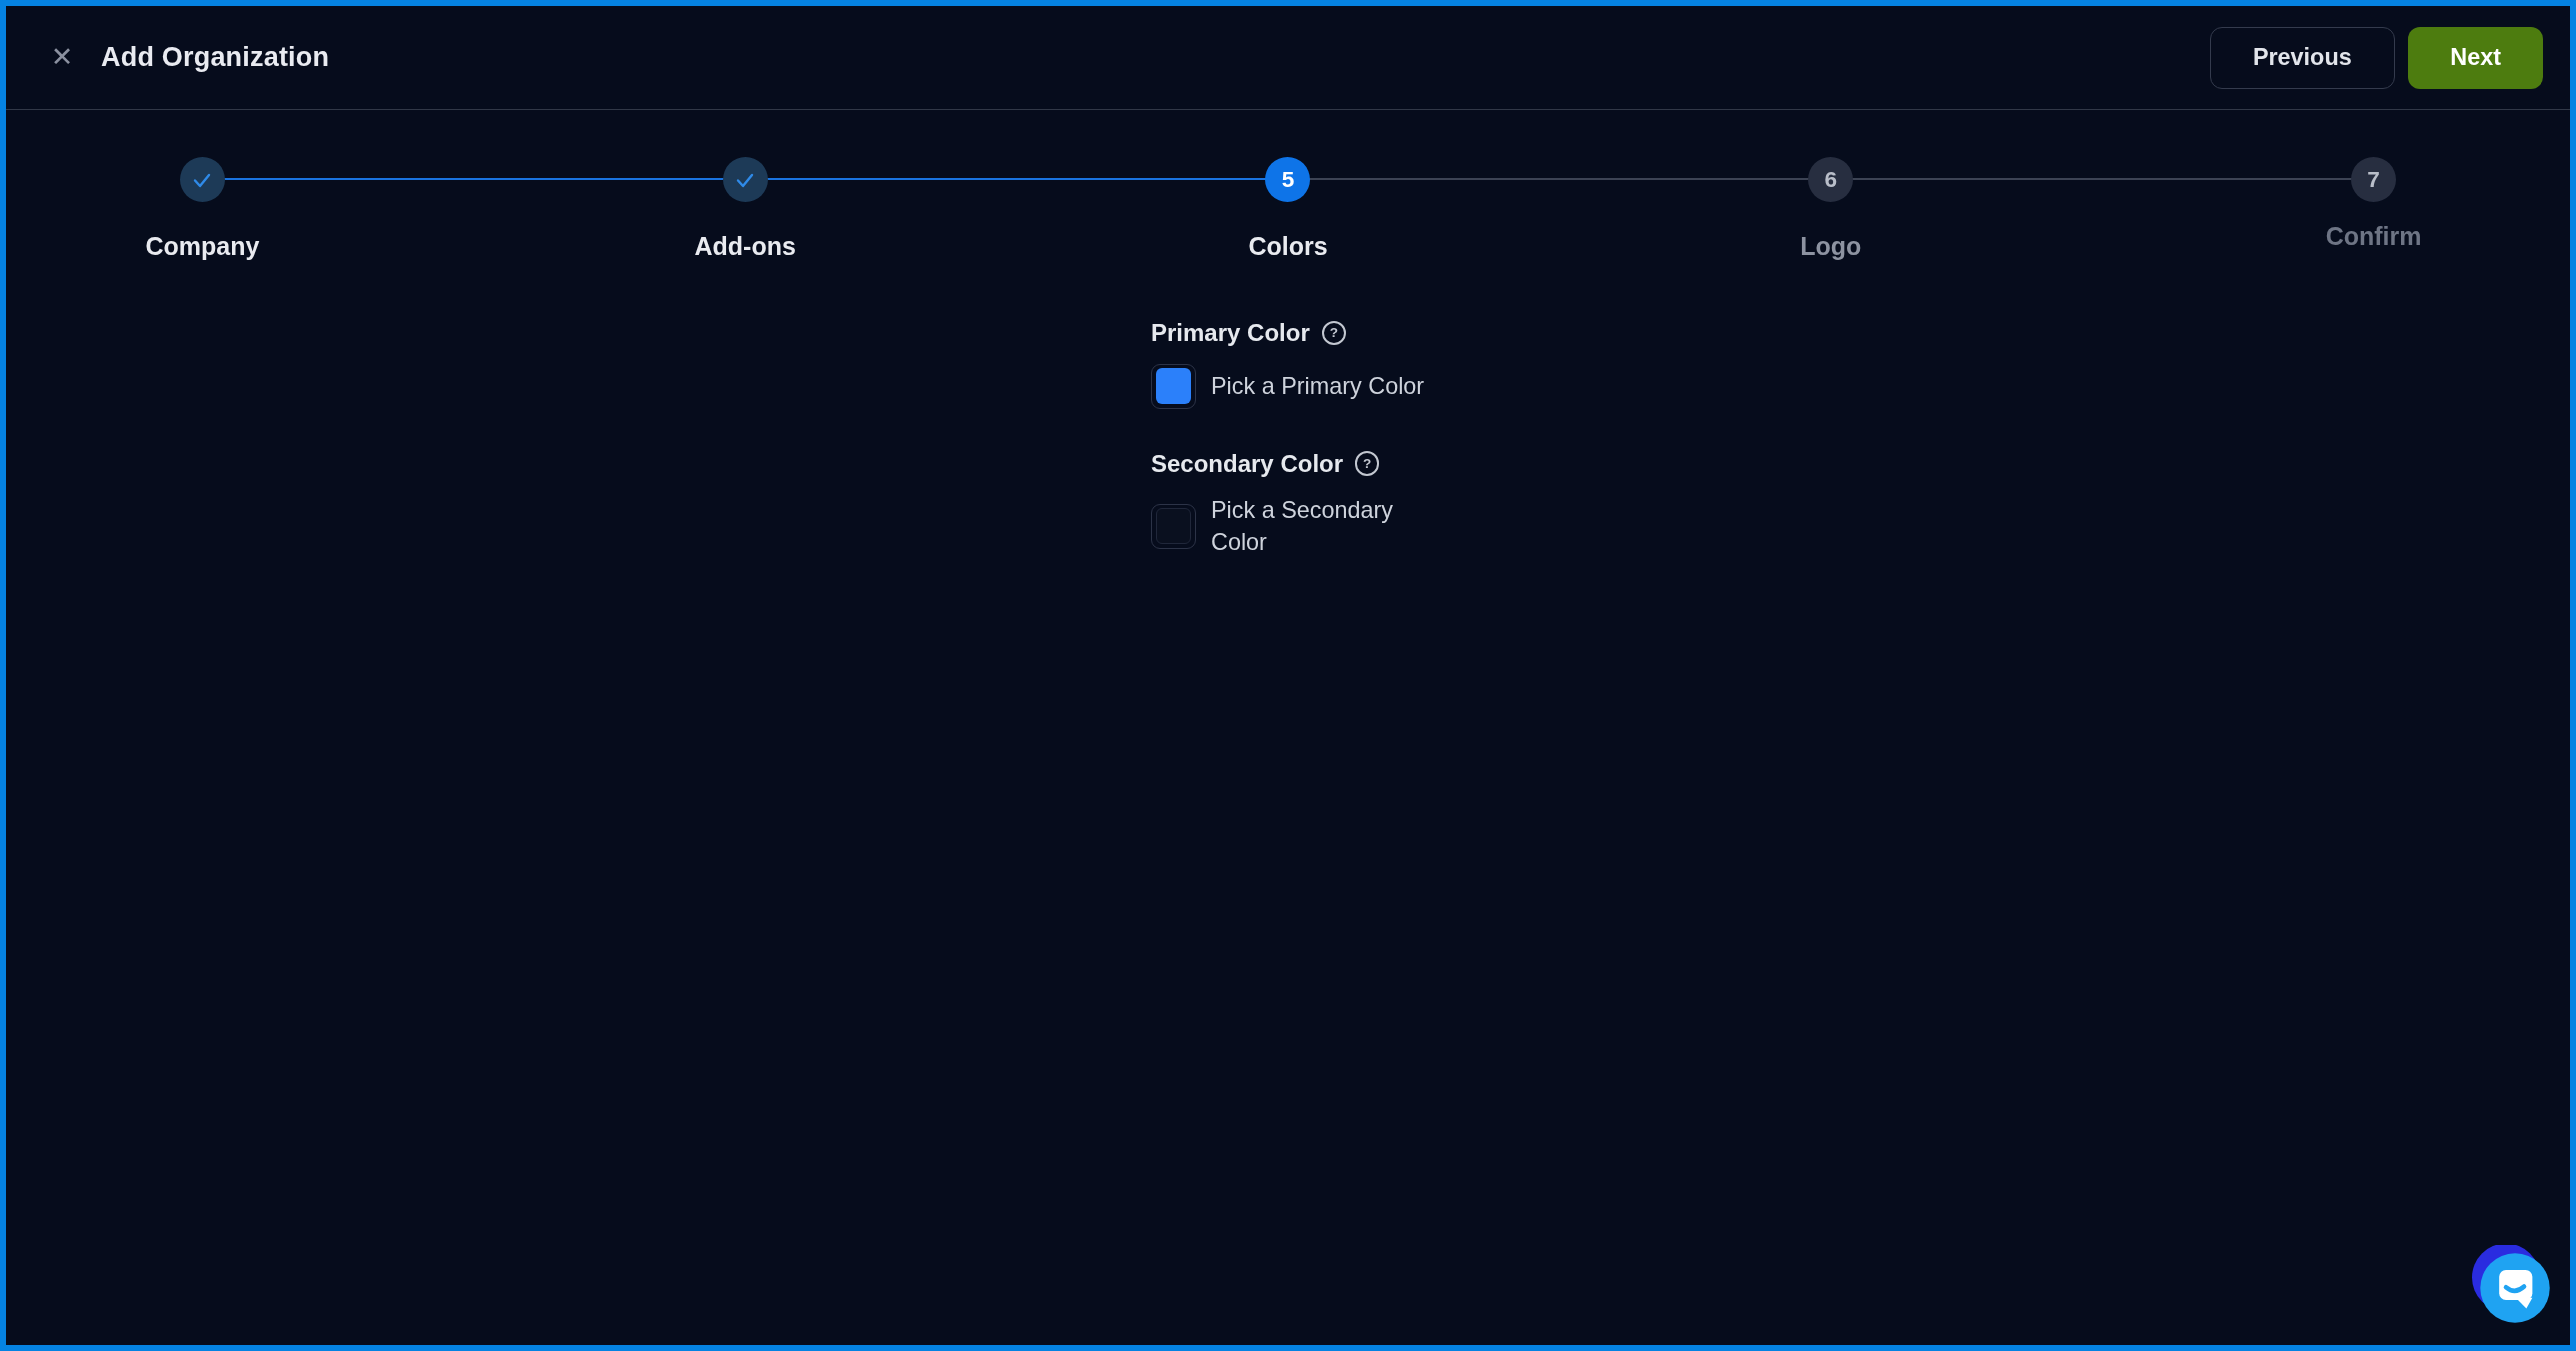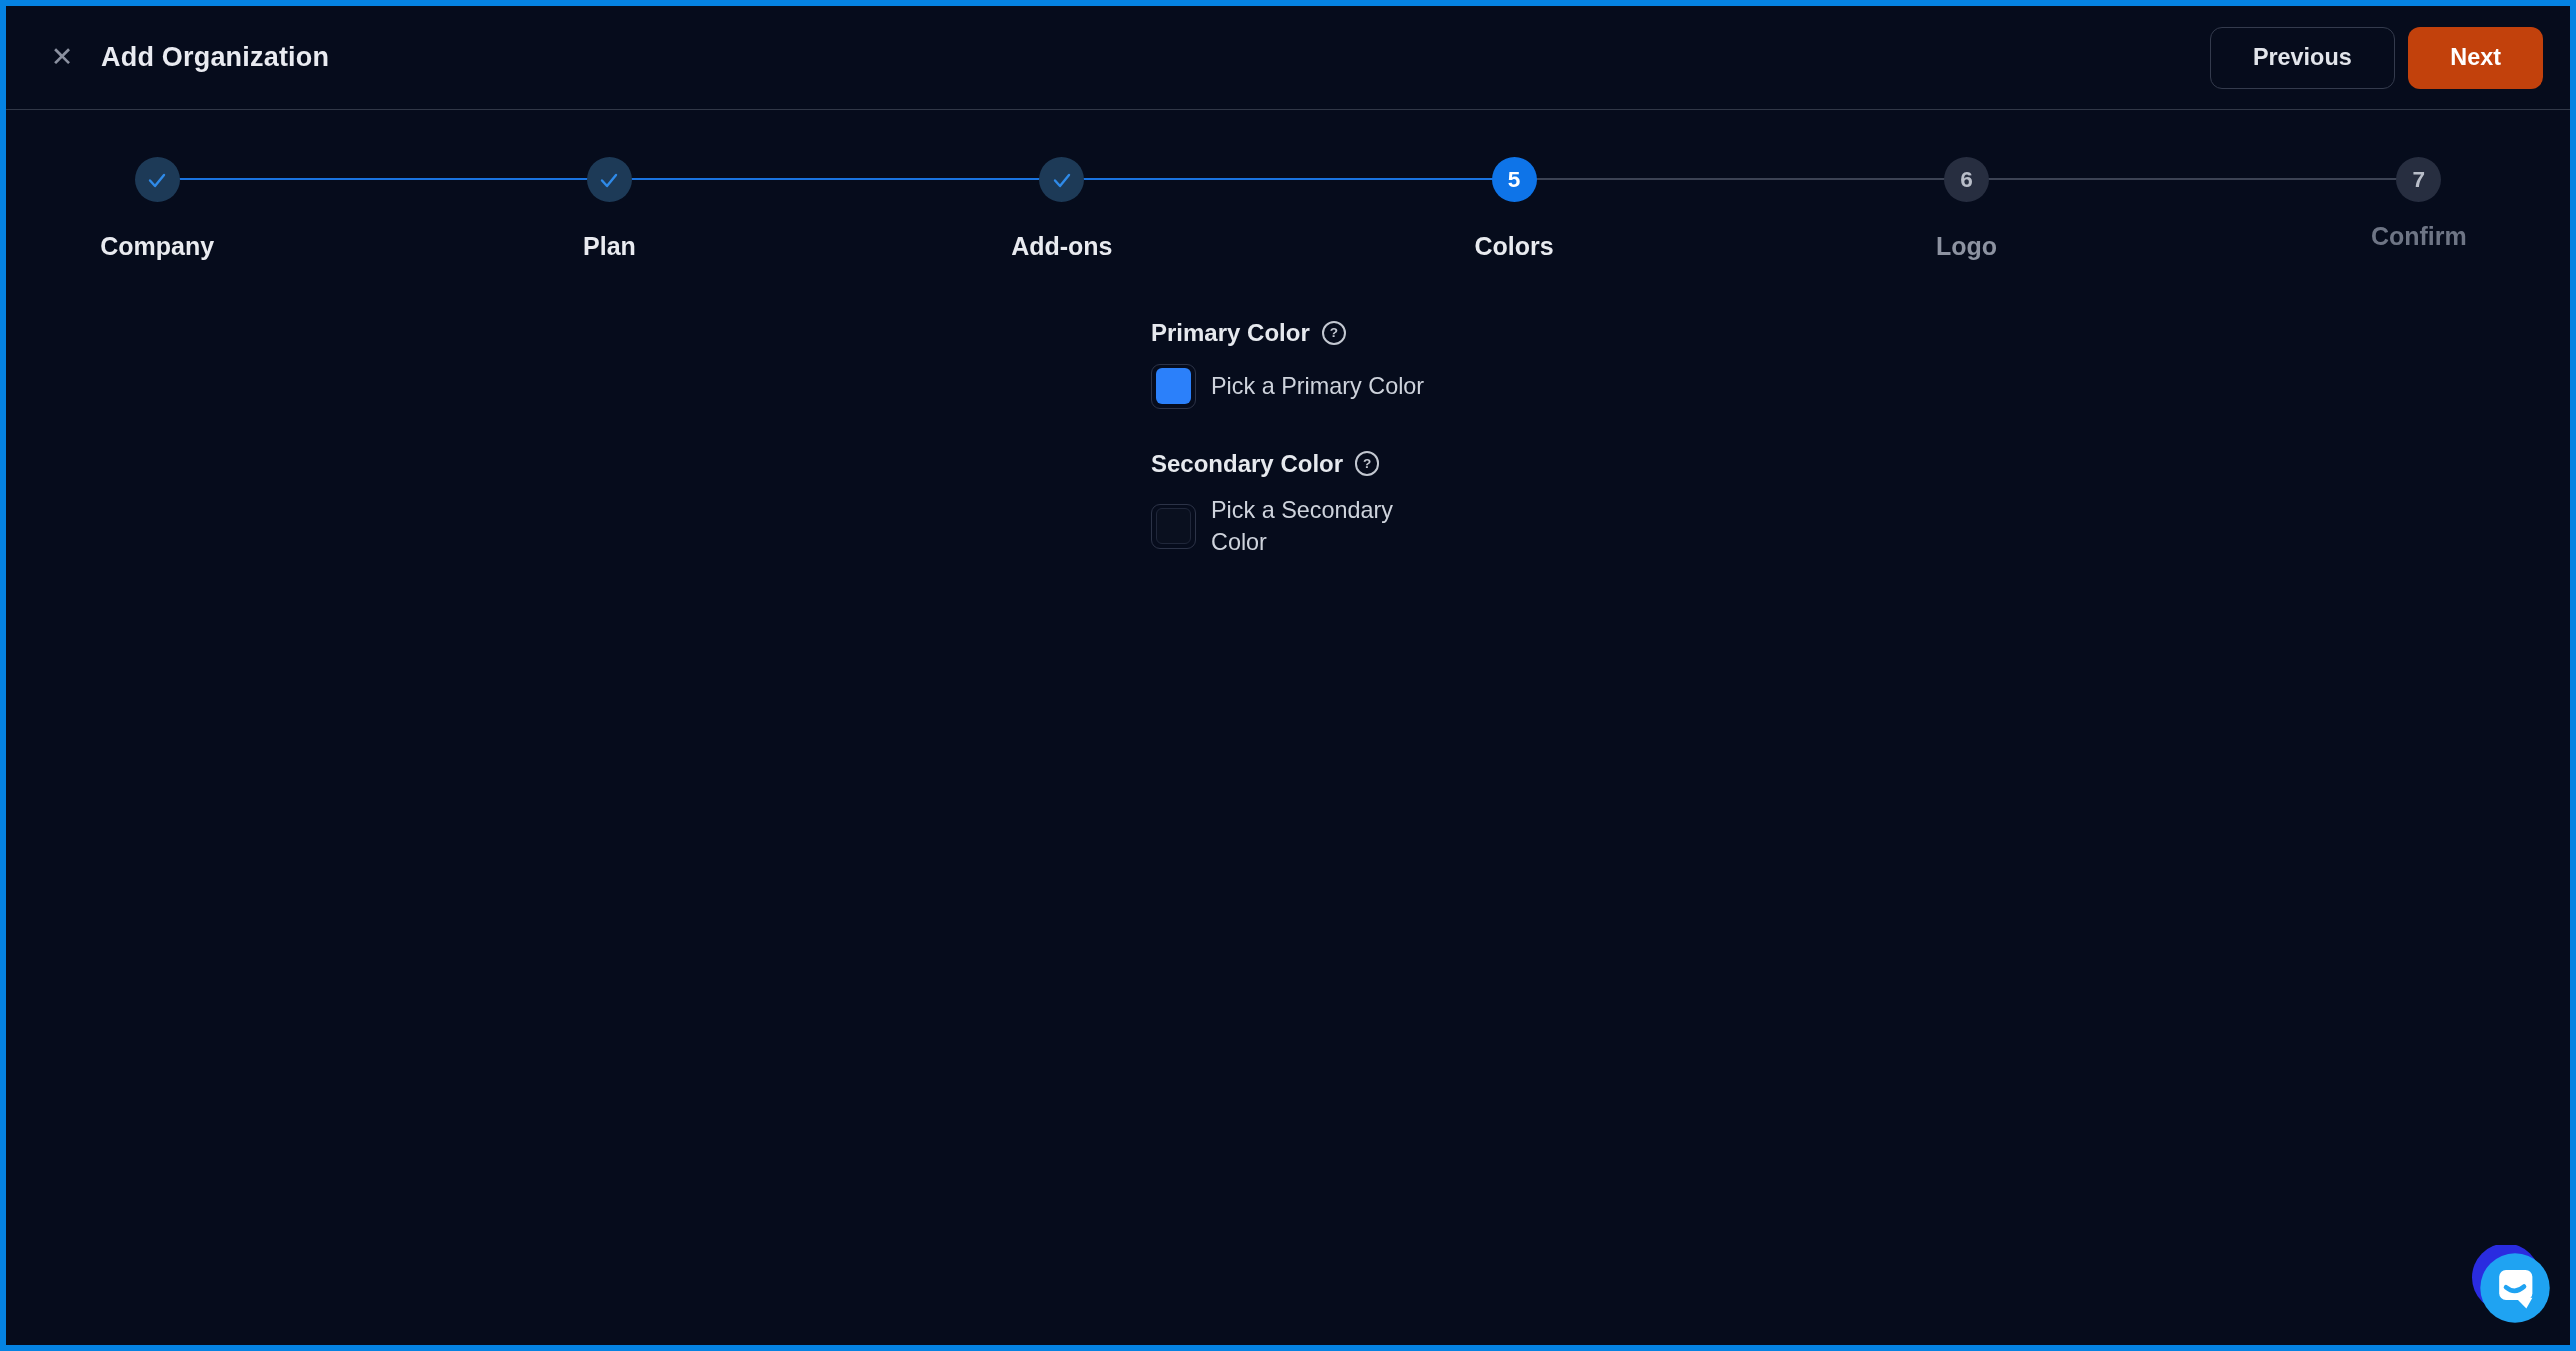--- a/index.html
+++ b/index.html
@@ -12,21 +12,21 @@
   .hdr{height:103px;display:flex;align-items:center;padding:0 27px 0 38px;
        border-bottom:1.5px solid #313847;box-sizing:content-box;}
   .close-btn{width:36px;height:36px;background:none;border:none;padding:0;cursor:pointer;
        display:flex;align-items:center;justify-content:center;}
   .close-glyph{color:#8b91a0;font-size:27px;line-height:1;}
   .hdr-title{margin:0 0 0 21px;font-size:27px;font-weight:700;color:#e9ebf1;letter-spacing:0.2px;}
   .hdr-spacer{flex:1;}
   .btn{height:62px;border-radius:12px;font-size:23.4px;font-weight:600;padding:0 42px;
        font-family:inherit;cursor:pointer;}
   .btn-secondary{background:transparent;color:#e2e5eb;border:1.5px solid #343b4d;margin-right:13.6px;}
-  .btn-primary{background:#c2410c;color:#ffffff;border:none;}
+  .btn-primary{background:#4d7c0f;color:#ffffff;border:none;}
   
   .stepper{padding-top:47px;}
   .steps{display:flex;margin:0 -75px;}
   .step{flex:1;position:relative;display:flex;flex-direction:column;align-items:center;cursor:pointer;}
   .connector{position:absolute;top:21px;right:50%;width:100%;height:2.3px;background:#3c4354;z-index:0;}
   .step.done .connector,.step.current .connector{background:#1a74e0;}
   .dot{width:45px;height:45px;border-radius:50%;z-index:1;position:relative;
        display:flex;align-items:center;justify-content:center;
        font-size:22.6px;font-weight:600;}
   .step.done .dot{background:#1d3a57;}
@@ -74,29 +74,20 @@
 
       <div class="step done">
         <div class="dot">
           <svg class="check-icon" viewBox="0 0 24 24" fill="none">
             <path d="M5 12.5 L10 18 L19 7" stroke="#2f8ae8" stroke-width="2.4" stroke-linecap="round" stroke-linejoin="round"></path>
           </svg>
         </div>
         <div class="step-label">Company</div>
       </div>
 
-      <div class="step done">
-        <div class="connector"></div>
-        <div class="dot">
-          <svg class="check-icon" viewBox="0 0 24 24" fill="none">
-            <path d="M5 12.5 L10 18 L19 7" stroke="#2f8ae8" stroke-width="2.4" stroke-linecap="round" stroke-linejoin="round"></path>
-          </svg>
-        </div>
-        <div class="step-label">Plan</div>
-      </div>
 
       <div class="step done">
         <div class="connector"></div>
         <div class="dot">
           <svg class="check-icon" viewBox="0 0 24 24" fill="none">
             <path d="M5 12.5 L10 18 L19 7" stroke="#2f8ae8" stroke-width="2.4" stroke-linecap="round" stroke-linejoin="round"></path>
           </svg>
         </div>
         <div class="step-label">Add-ons</div>
       </div>

